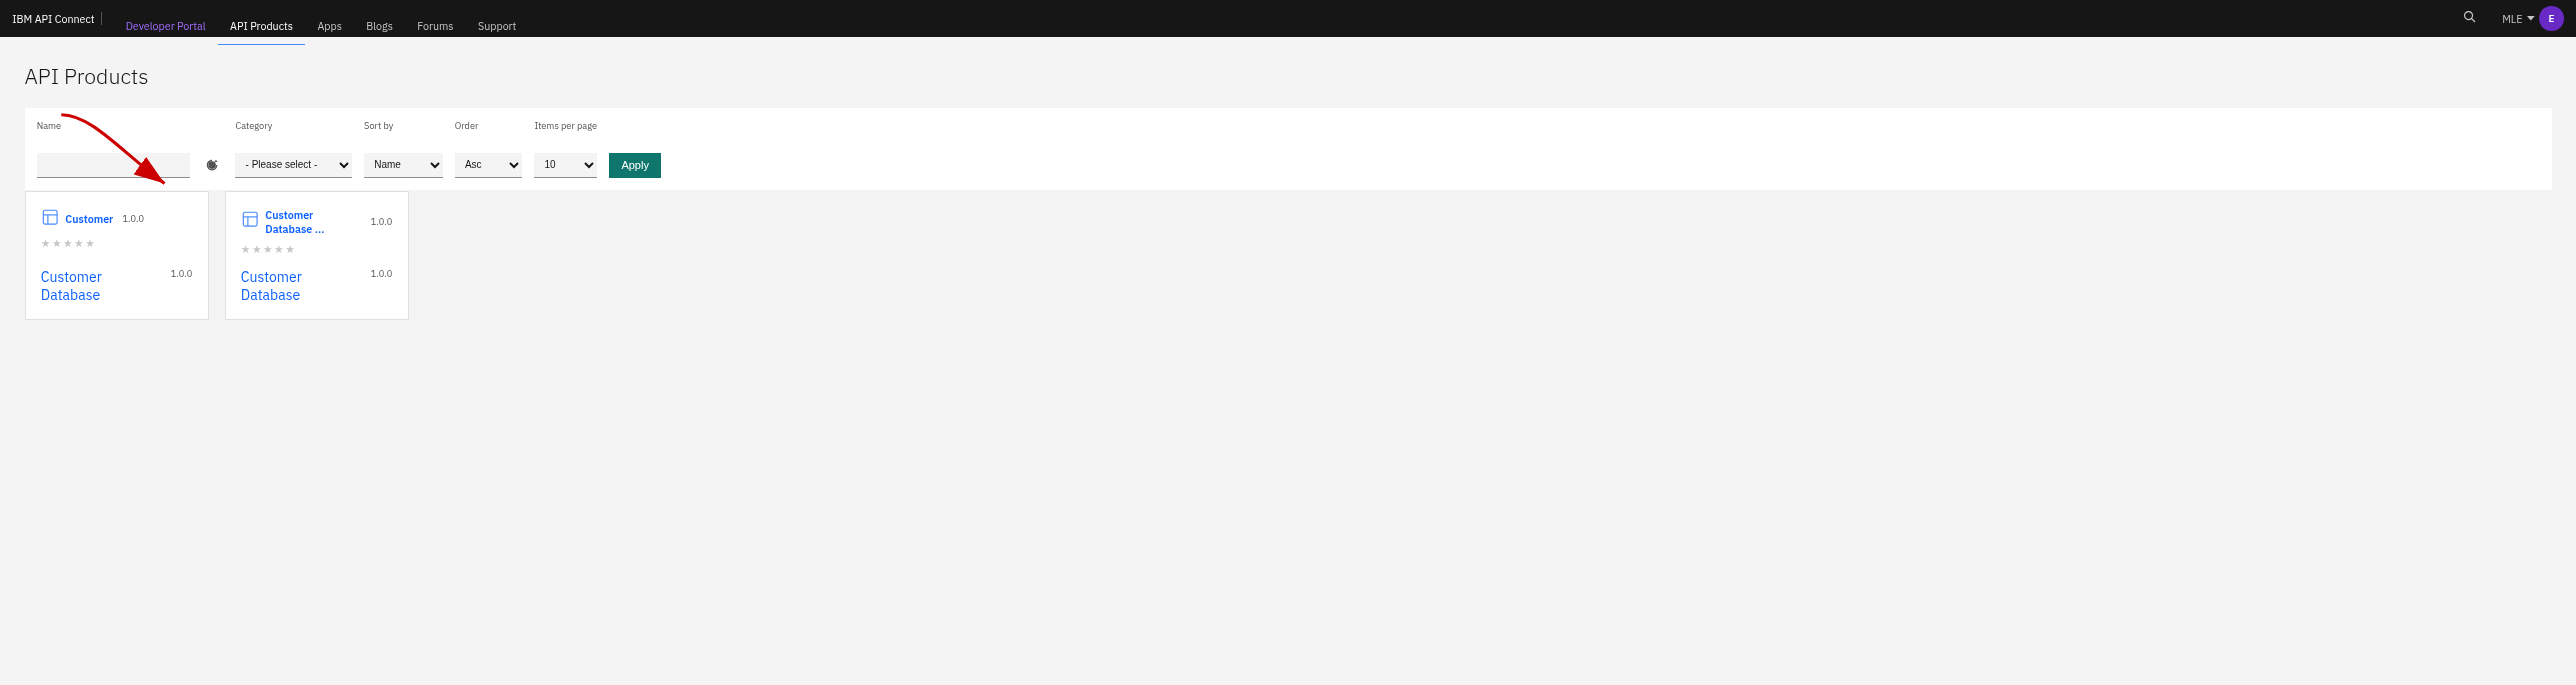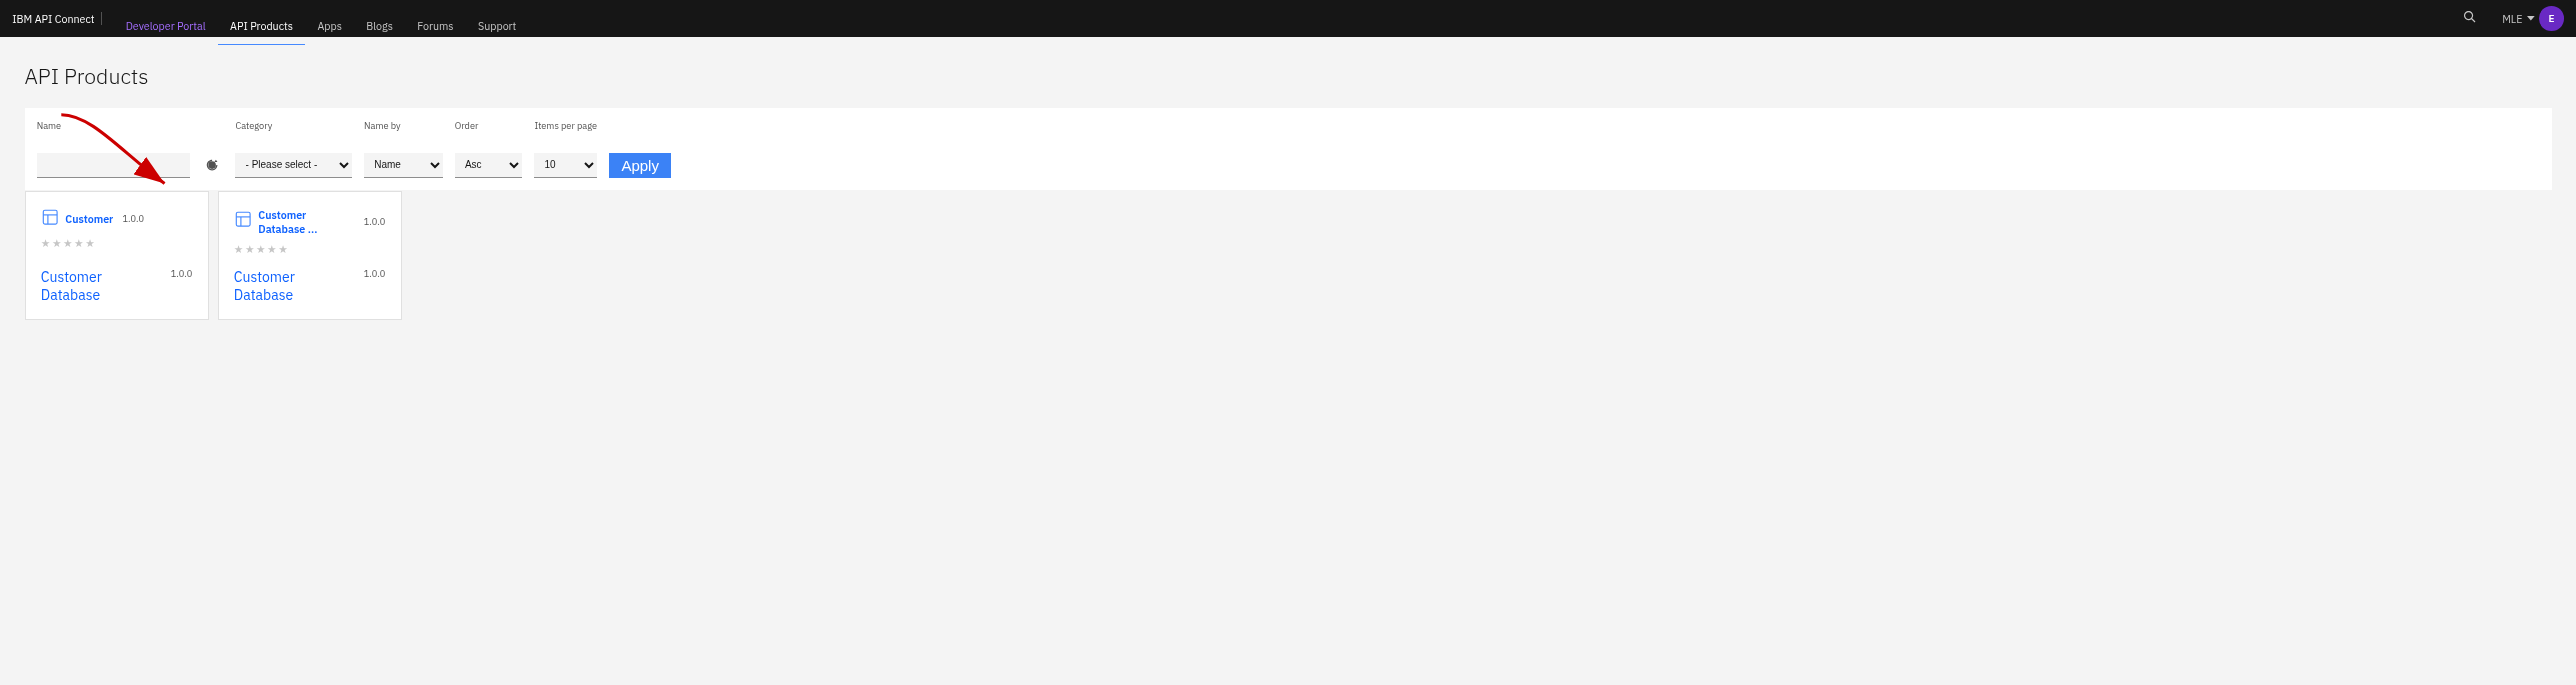--- a/index.html
+++ b/index.html
@@ -152,35 +152,35 @@
       border: none;
       cursor: pointer;
       color: #525252;
       font-size: 12.2px;
       padding: 4.6px;
       height: 24.5px;
       display: flex;
       align-items: center;
     }
     .apply-btn {
-      background: #3b82f6;
+      background: #0f766e;
       color: #fff;
       border: none;
       padding: 0 12.2px;
       height: 24.5px;
-      font-size: 15px;
+      font-size: 11px;
       cursor: pointer;
       font-weight: 400;
     }
 
     
     .products-grid {
       display: flex;
       flex-wrap: wrap;
-      gap: 9px;
+      gap: 16px;
       background: #f4f4f4;
     }
     .product-card {
       background: #fff;
       width: 184px;
       min-height: 122px;
       padding: 15.3px;
       border: 0.8px solid #e0e0e0;
       cursor: pointer;
       display: flex;
@@ -296,21 +296,21 @@
       </button>
       <div class="filter-group">
         <label class="filter-label">Category</label>
         <select class="filter-select">
           <option>- Please select -</option>
           <option>Option 1</option>
           <option>Option 2</option>
         </select>
       </div>
       <div class="filter-group">
-        <label class="filter-label">Name by</label>
+        <label class="filter-label">Sort by</label>
         <select class="filter-select">
           <option>Name</option>
           <option>Date</option>
           <option>Version</option>
         </select>
       </div>
       <div class="filter-group">
         <label class="filter-label">Order</label>
         <select class="filter-select">
           <option>Asc</option>

